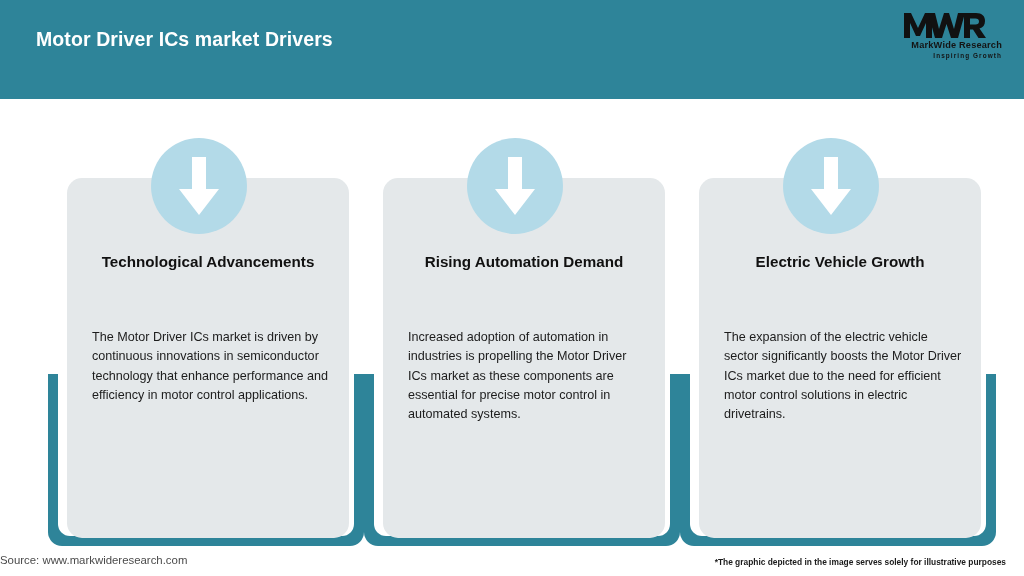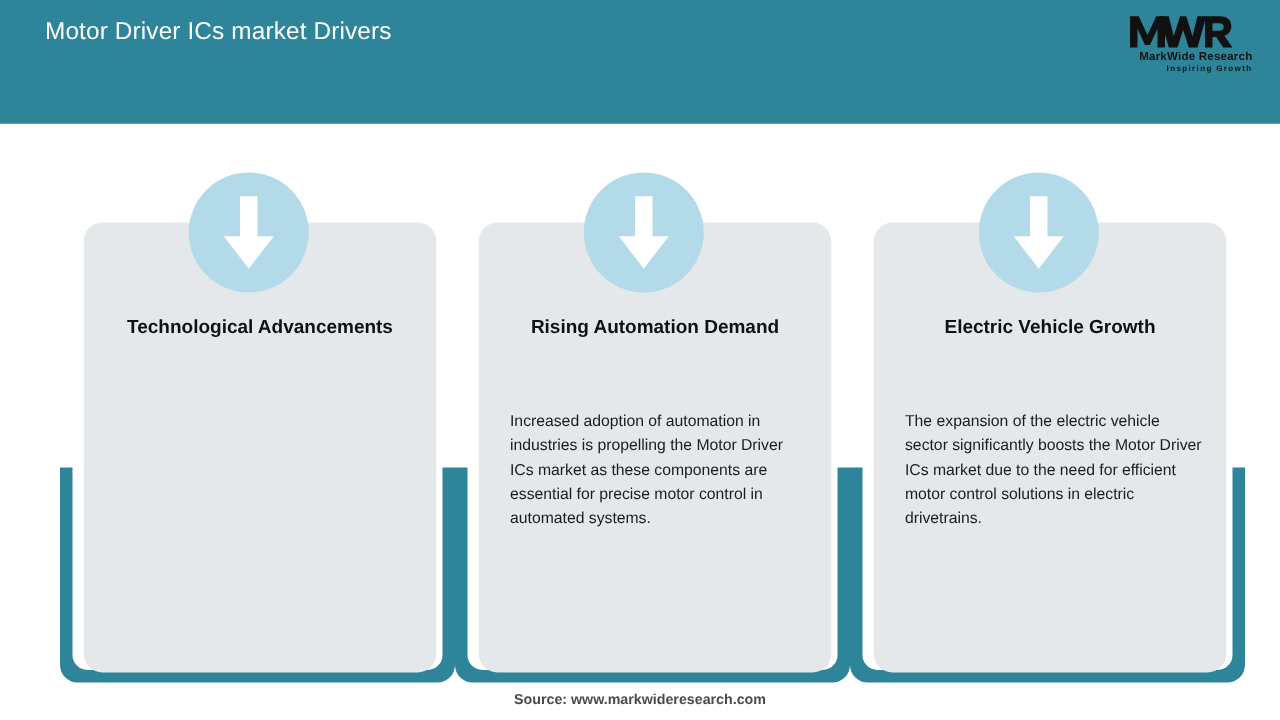--- a/index.html
+++ b/index.html
@@ -29,23 +29,23 @@
     position: absolute;
     left: 0;
     top: 0;
     width: 1024px;
     height: 99px;
     background: #2E8499;
   }
   .header-title {
     position: absolute;
     left: 36px;
-    top: 14px;
+    top: 28px;
     font-size: 19.5px;
-    font-weight: normal;
+    font-weight: bold;
     color: #ffffff;
     letter-spacing: 0.1px;
     white-space: nowrap;
   }
 
   
   .logo {
     position: absolute;
     right: 22px;
     top: 10px;
@@ -166,23 +166,23 @@
     top: 50%;
     transform: translate(-50%, -50%);
   }
 
   
   .footer-source {
     position: absolute;
     left: 0;
     top: 554px;
     width: 1024px;
-    text-align: center;
+    text-align: left;
     font-size: 11.4px;
-    font-weight: bold;
+    font-weight: normal;
     color: #4a4a4a;
   }
   .footer-note {
     position: absolute;
     right: 18px;
     top: 557px;
     font-size: 8.4px;
     font-weight: bold;
     color: #1a1a1a;
     white-space: nowrap;
@@ -215,20 +215,21 @@
   </div>
 
   <div class="cards">
 
     <div class="card-wrap c0">
       <div class="accent-frame">
         <div class="accent-inner"></div>
       </div>
       <div class="card">
         <div class="card-title">Technological Advancements</div>
+        <div class="card-body">The Motor Driver ICs market is driven by continuous innovations in semiconductor technology that enhance performance and efficiency in motor control applications.</div>
       </div>
       <div class="icon-circle">
         <svg width="44" height="62" viewBox="0 0 44 62" aria-hidden="true">
           <path d="M15 2 L29 2 L29 34 L42 34 L22 60 L2 34 L15 34 Z" fill="#FFFFFF"></path>
         </svg>
       </div>
     </div>
 
     <div class="card-wrap c2">
       <div class="accent-frame">
@@ -256,14 +257,15 @@
       <div class="icon-circle">
         <svg width="44" height="62" viewBox="0 0 44 62" aria-hidden="true">
           <path d="M15 2 L29 2 L29 34 L42 34 L22 60 L2 34 L15 34 Z" fill="#FFFFFF"></path>
         </svg>
       </div>
     </div>
 
   </div>
 
   <div class="footer-source">Source: www.markwideresearch.com</div>
+  <div class="footer-note">*The graphic depicted in the image serves solely for illustrative purposes</div>
 
 </div>
 
 </body></html>

